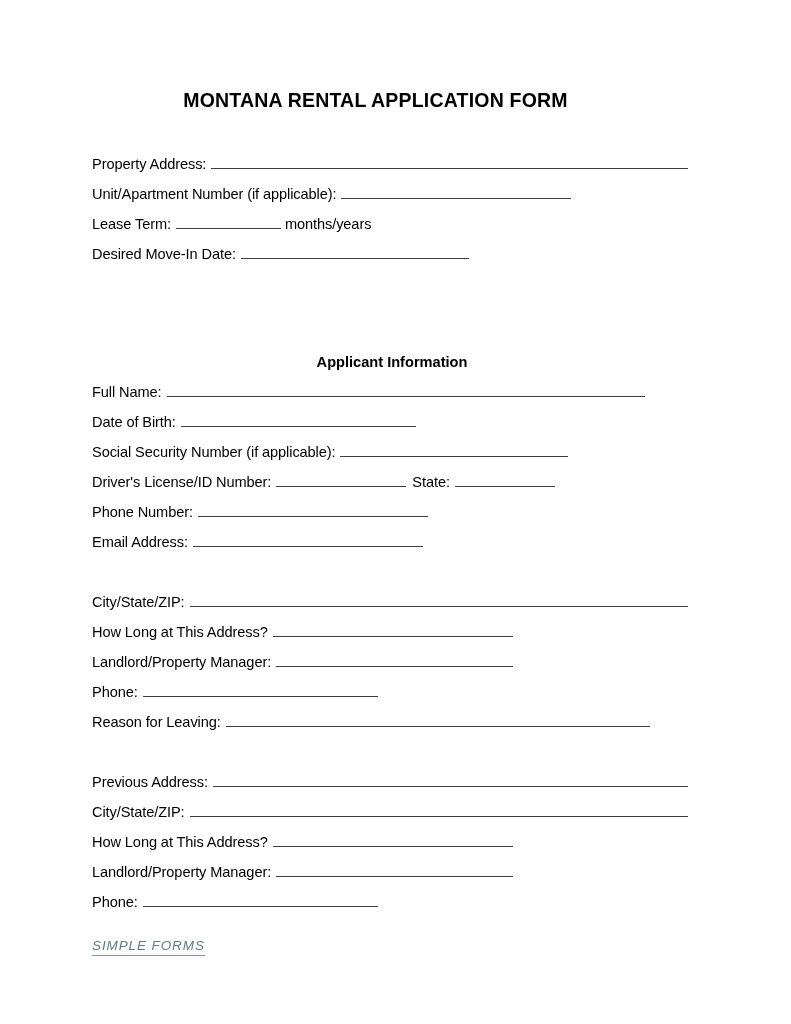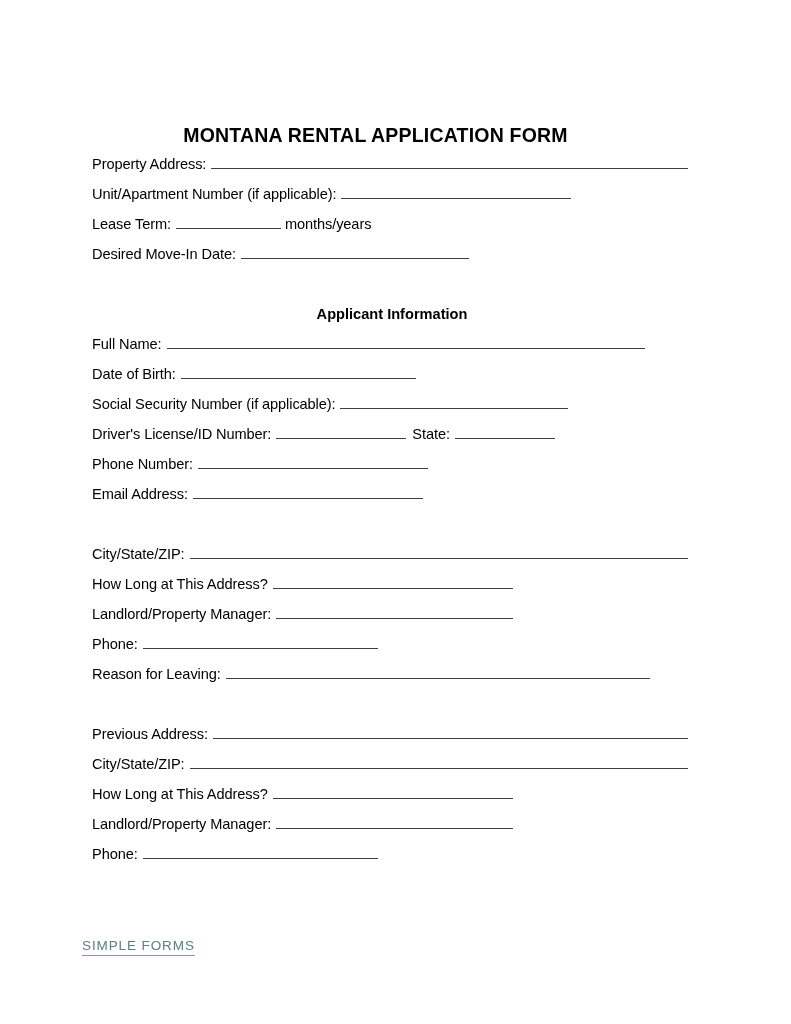--- a/index.html
+++ b/index.html
@@ -24,21 +24,20 @@
     position: absolute;
     left: 0;
     top: 89px;
     width: 751px;
     text-align: center;
     font-size: 19.5px;
     font-weight: bold;
     letter-spacing: 0.2px;
     color: #000000;
     white-space: nowrap;
-    margin-top: 35px;
   }
   .form-body {
     position: absolute;
     left: 92px;
     top: 155px;
     width: 600px;
     text-align: center;
   }
   .field-row {
     height: 30px;
@@ -71,37 +70,39 @@
     letter-spacing: -0.1px;
     margin-left: 2px;
   }
   .section-heading {
     height: 30px;
     font-size: 14.6px;
     font-weight: bold;
     line-height: 18px;
     color: #000000;
     white-space: nowrap;
+    margin-top: 48px;
   }
   .spacer-row {
     height: 30px;
   }
   .footer-link {
     position: absolute;
-    left: 82px;
+    left: 92px;
     top: 938px;
     font-family: "Liberation Sans", sans-serif;
     font-size: 13.5px;
     letter-spacing: 0.9px;
     color: #5f7d80;
     border-bottom: 1.3px solid #7d9a9c;
     padding-bottom: 2px;
     text-decoration: none;
     display: inline-block;
     line-height: 15px;
+    font-style: italic;
   }
 </style>
 </head>
 <body>
 
 <div class="page">
 
   <div class="doc-title">MONTANA RENTAL APPLICATION FORM</div>
 
   <div class="form-body">

